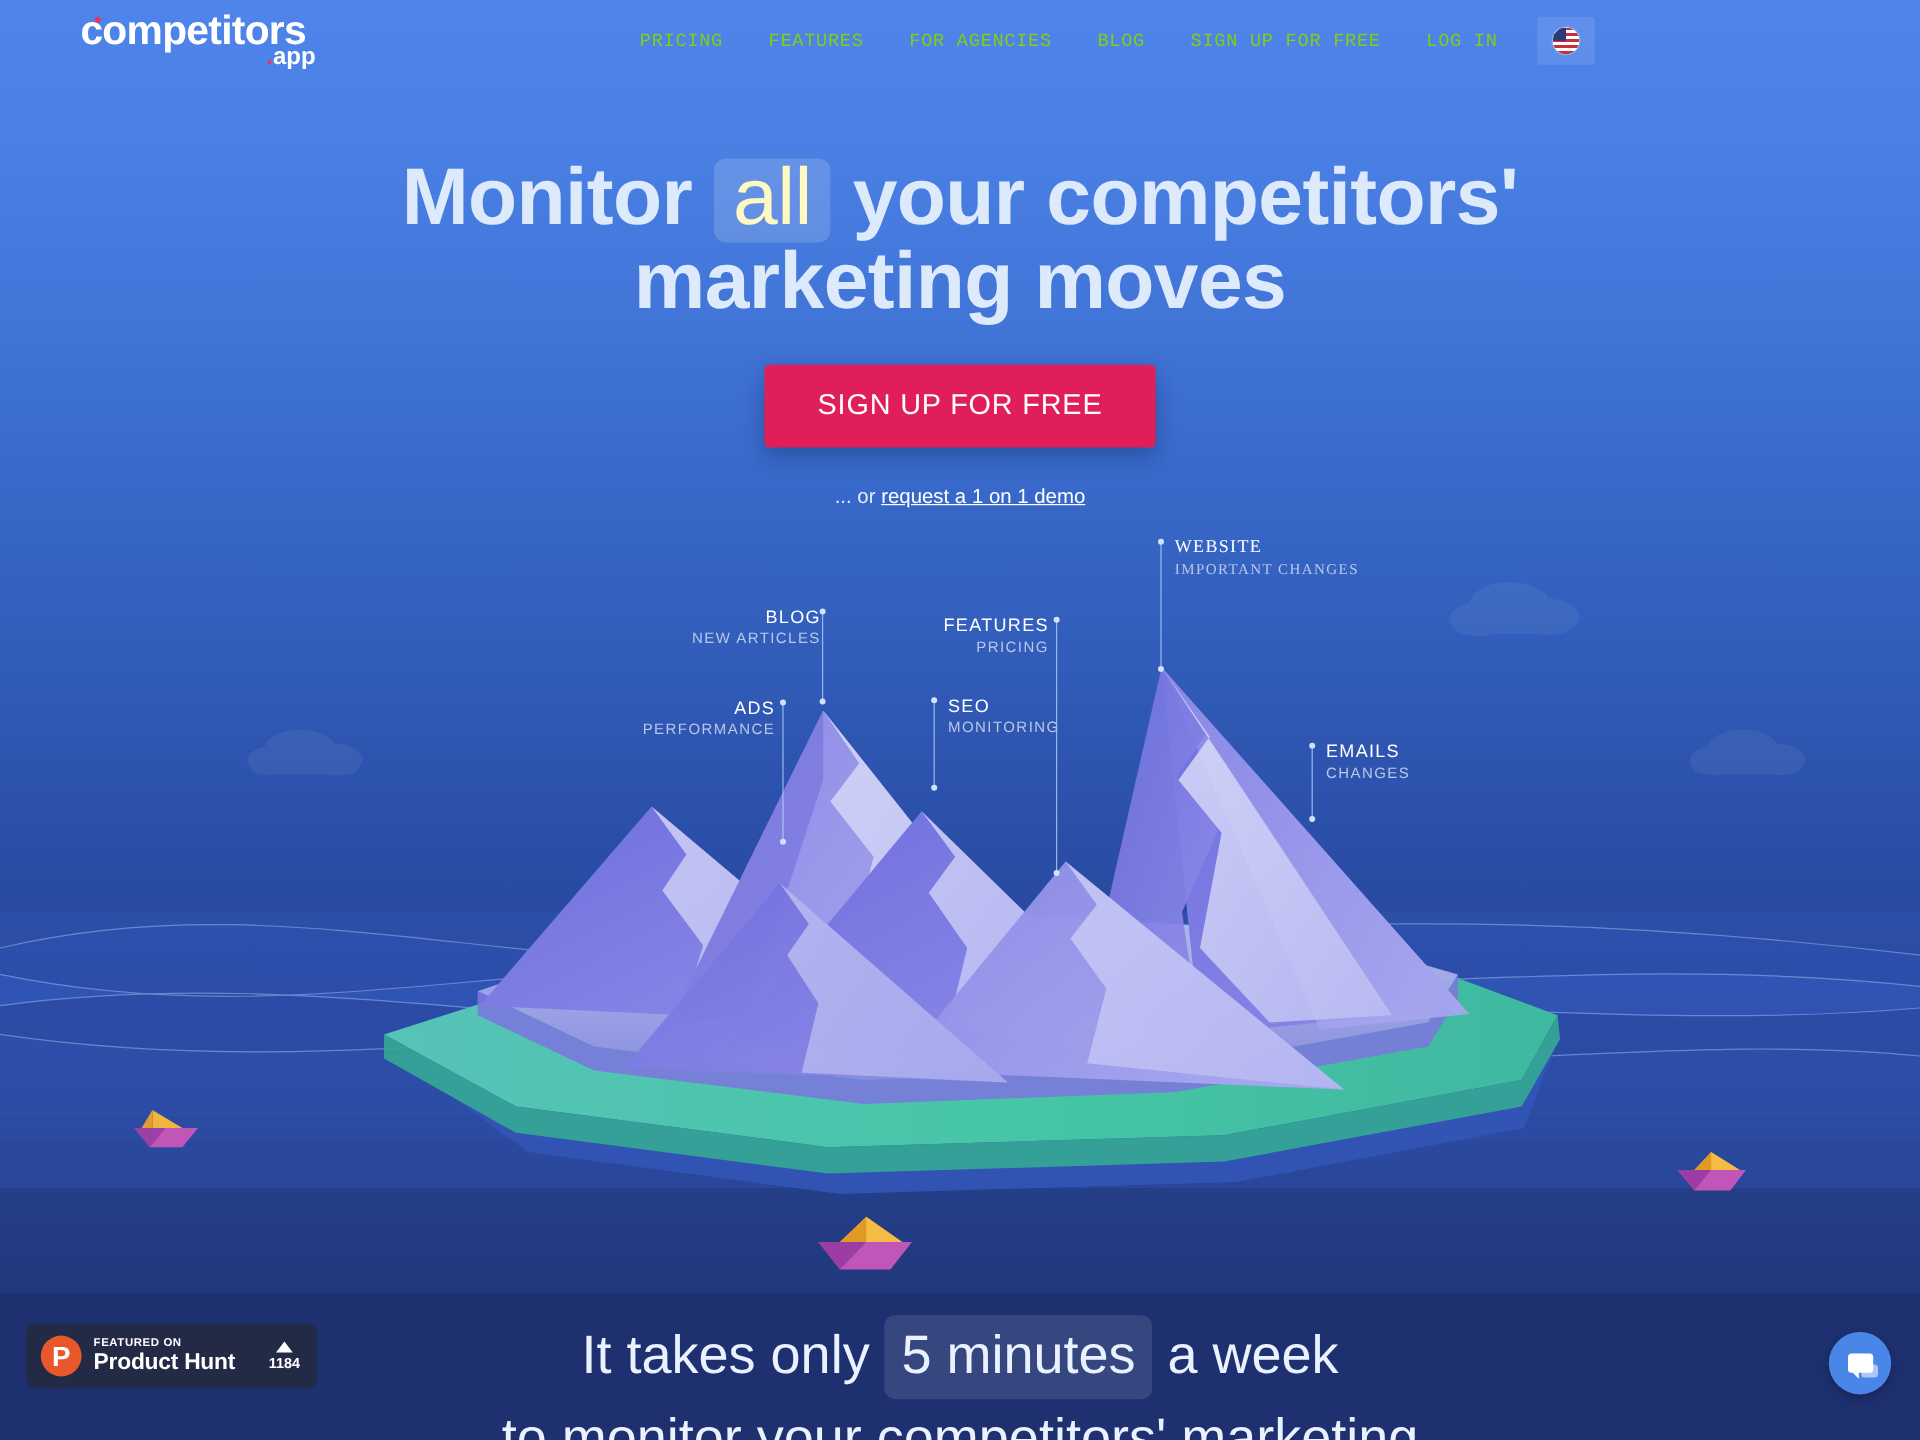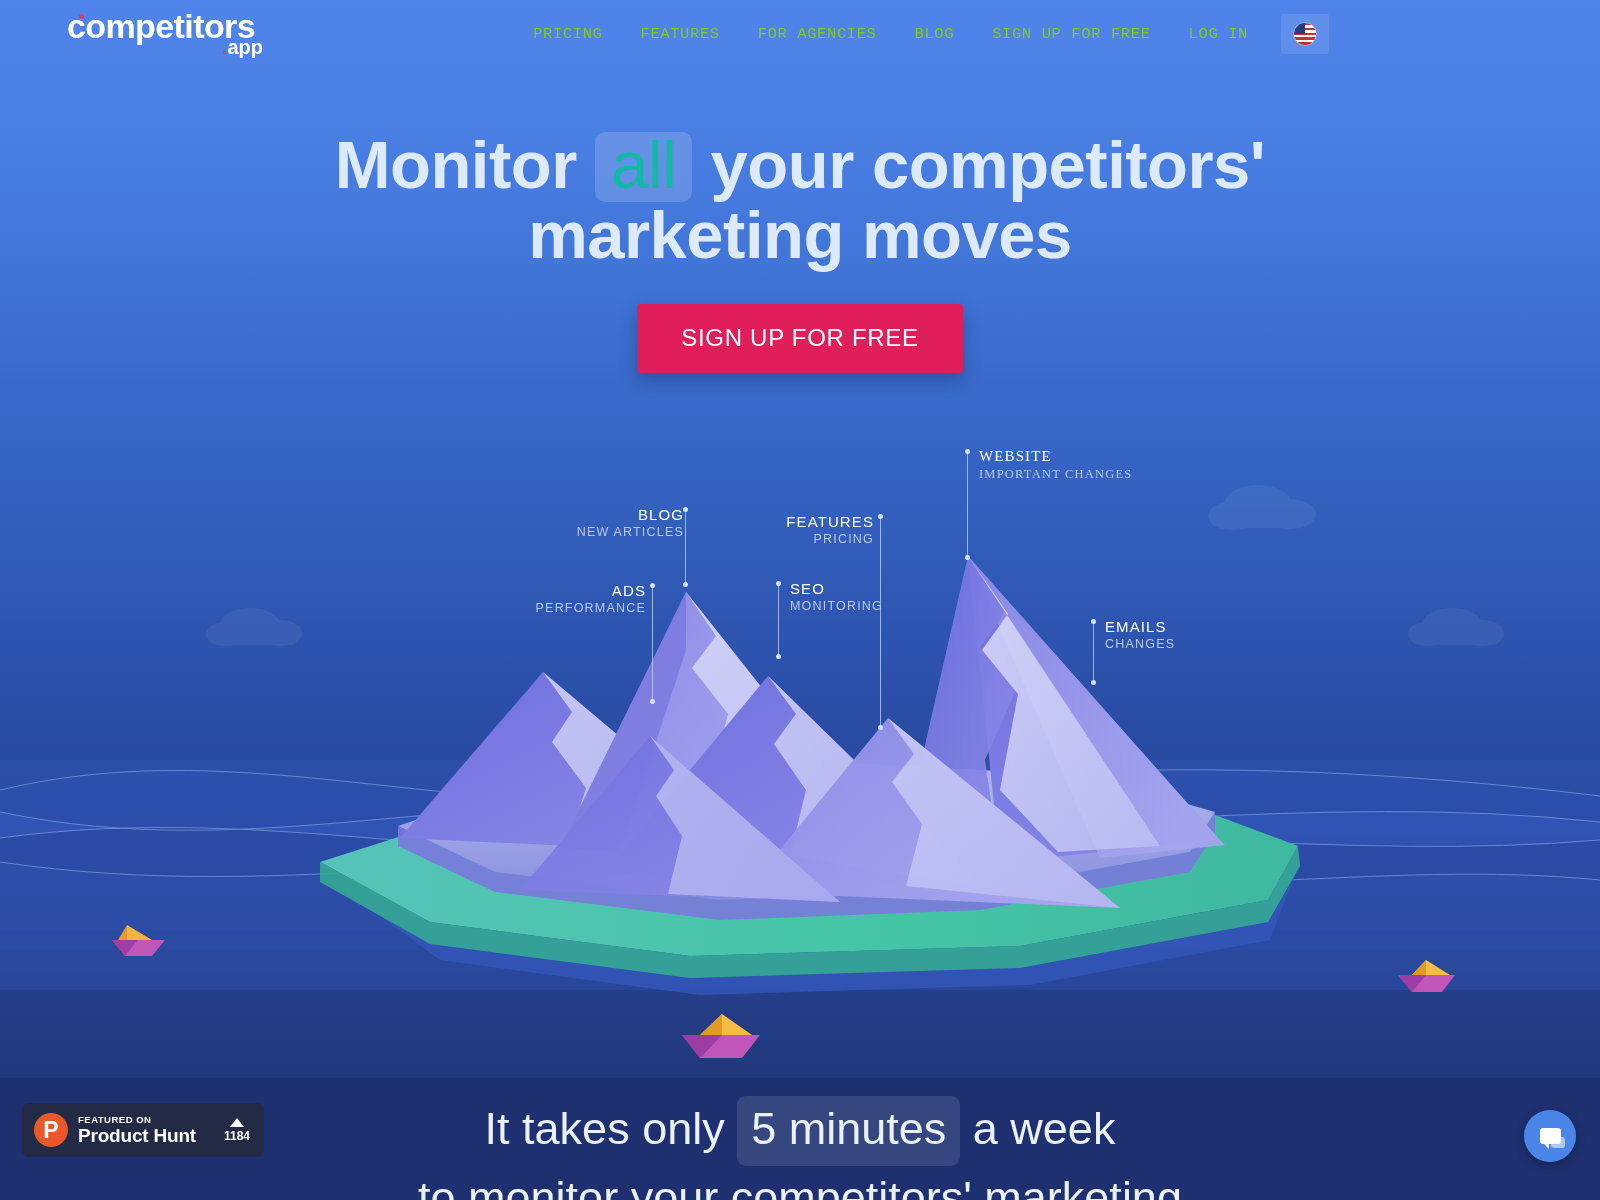--- a/index.html
+++ b/index.html
@@ -109,21 +109,21 @@
     line-height: 66px;
     font-weight: bold;
     color: #dceafc;
     letter-spacing: -0.5px;
   }
   .hl-chip {
     display: inline-block;
     background: rgba(255,255,255,0.16);
     border-radius: 10px;
     padding: 2px 16px 6px 16px;
-    color: #14b8a6;
+    color: #fef9c3;
     font-weight: 400;
     line-height: 62px;
     text-align: right;
   }
   .cta-wrap { margin-top: 36px; }
   .cta-btn {
     display: inline-block;
     background: #e01e5a;
     color: #ffffff;
     font-size: 24px;
@@ -406,20 +406,23 @@
       <span class="hl-chip">all</span>
       <span>your competitors'</span>
       <br>
       <span>marketing moves</span>
     </h1>
 
     <div class="cta-wrap">
       <button class="cta-btn">SIGN UP FOR FREE</button>
     </div>
 
+    <div class="demo-line">
+      <span>... or </span><a href="#">request a 1 on 1 demo</a>
+    </div>
   </section>
 
 
   <div class="callout right-txt" style="left:448px; top:506px; width:236px;">
     <div class="title">BLOG</div>
     <div class="sub">NEW ARTICLES</div>
     <div class="stem" style="left:237px; top:3px; height:76px;"></div>
   </div>
 
   <div class="callout right-txt" style="left:440px; top:582px; width:206px;text-align:right;">

